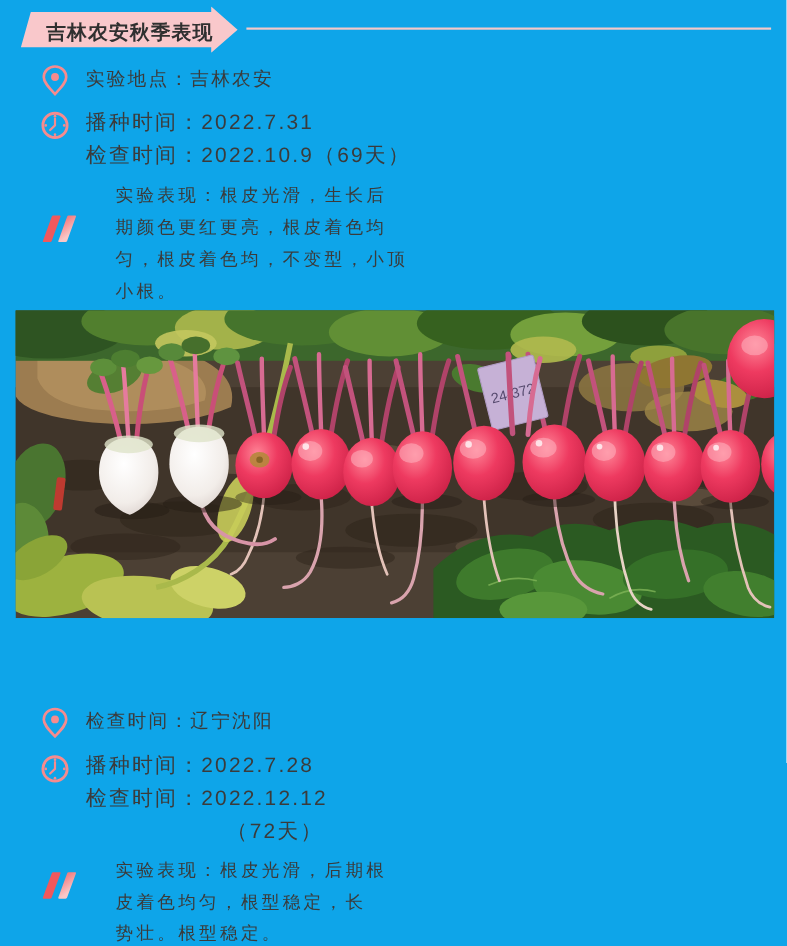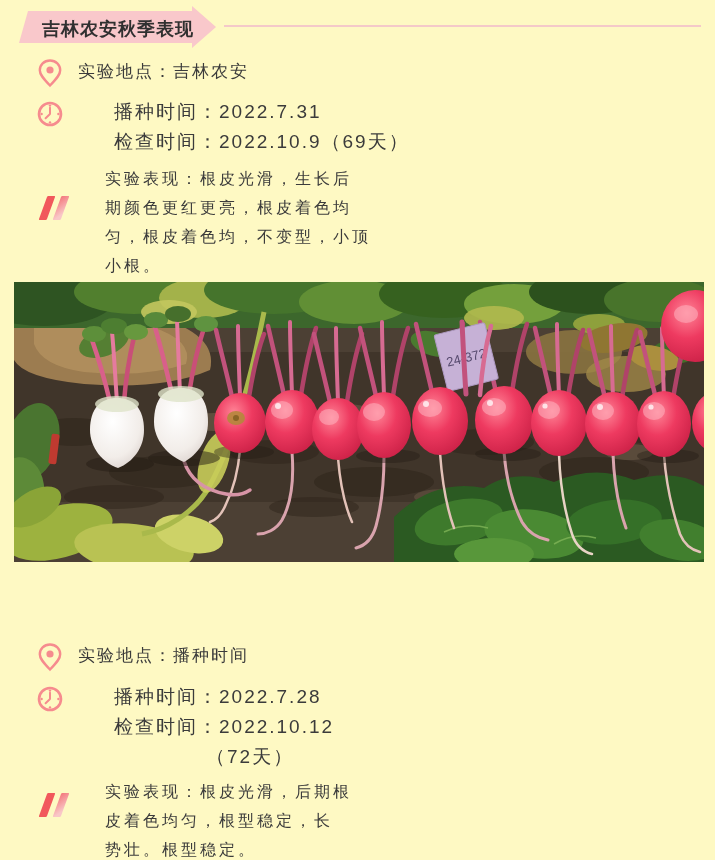--- a/index.html
+++ b/index.html
@@ -1,32 +1,32 @@
 <!DOCTYPE html>
 <html><head>
 <meta charset="utf-8">
 <style>
   html,body{margin:0;padding:0;background:#ffffff;}
   .page{
-    position:relative;width:715px;height:860px;margin:0 auto;background:#fef9c3;
+    position:relative;width:715px;height:860px;margin:0 auto;background:#0ea5e9;
     overflow:hidden;font-family:"Liberation Sans","DejaVu Sans",sans-serif;color:#3b3b3b;
   }
   
   .banner{position:absolute;left:0;width:715px;height:44px;}
   .banner svg{position:absolute;left:16px;top:0;}
   .banner-text{
     position:absolute;left:42px;top:8px;width:160px;height:30px;line-height:30px;
     font-size:18px;font-weight:700;color:#303030;letter-spacing:1px;white-space:nowrap;
   }
   .banner-line{position:absolute;left:224px;top:19px;width:477px;height:2px;background:#f4c9c9;}
   
   .row{position:absolute;left:0;width:715px;}
   .icon{position:absolute;display:block;}
   .info-text{font-size:17px;letter-spacing:2px;color:#3b3b3b;white-space:nowrap;}
-  .time-lines div{height:30px;line-height:30px;font-size:19px;letter-spacing:2px;white-space:nowrap;margin-left:36px;}
+  .time-lines div{height:30px;line-height:30px;font-size:19px;letter-spacing:2px;white-space:nowrap;}
   .time-lines .indent{margin-left:128px;}
   .lines-left{position:absolute;left:78px;top:0;}
   
   .quote-icon{position:absolute;left:39px;width:40px;height:26px;}
   .quote-icon i{position:absolute;top:0;width:8px;height:24px;transform:skewX(-20deg);border-radius:1px;}
   .quote-icon .q1{left:4px;background:#f1585c;}
   .quote-icon .q2{left:18px;background:linear-gradient(135deg,#f3777b 0%,#f9c7c7 80%);}
   .quote-lines{position:absolute;left:105px;top:0;}
   .quote-lines div{height:29px;line-height:29px;font-size:16px;letter-spacing:3px;color:#3b3b3b;white-space:nowrap;}
   
@@ -276,37 +276,37 @@
   </div>
 
 
   <div class="row" style="top:641px;height:32px">
     <span class="icon" style="left:37px;top:1px">
       <svg width="26" height="30" viewBox="0 0 26 30">
         <path d="M13,2.5 C7,2.5 2.8,7 2.8,12.2 C2.8,16.2 5.6,19.8 13,27.5 C20.4,19.8 23.2,16.2 23.2,12.2 C23.2,7 19,2.5 13,2.5 Z" fill="none" stroke="#f68b8e" stroke-width="2.4"></path>
         <circle cx="13" cy="12" r="3.6" fill="#f68b8e"></circle>
       </svg>
     </span>
-    <div class="info-text lines-left" style="top:3px">实验地点：播种时间</div>
+    <div class="info-text lines-left" style="top:3px">检查时间：辽宁沈阳</div>
   </div>
 
   <div class="row" style="top:682px;height:94px">
     <span class="icon" style="left:36px;top:3px">
       <svg width="28" height="28" viewBox="0 0 28 28">
         <circle cx="14" cy="14" r="11" fill="none" stroke="#f68b8e" stroke-width="2.6"></circle>
         <circle cx="14" cy="5.6" r="1.2" fill="#f68b8e"></circle>
           <circle cx="14" cy="22.4" r="1.2" fill="#f68b8e"></circle>
         <circle cx="5.6" cy="14" r="1.2" fill="#f68b8e"></circle>
           <circle cx="22.4" cy="14" r="1.2" fill="#f68b8e"></circle>
         <path d="M14,14 L14,7.8 M14,14 L9.6,18.2" stroke="#f68b8e" stroke-width="2" stroke-linecap="round" fill="none"></path>
       </svg>
     </span>
     <div class="time-lines lines-left">
       <div>播种时间：2022.7.28</div>
-      <div>检查时间：2022.10.12</div>
+      <div>检查时间：2022.12.12</div>
       <div class="indent">（72天）</div>
     </div>
   </div>
 
   <div class="row" style="top:777px;height:90px">
     <span class="quote-icon" style="top:16px">
         <i class="q1"></i>
         <i class="q2"></i>
       </span>
     <div class="quote-lines">

